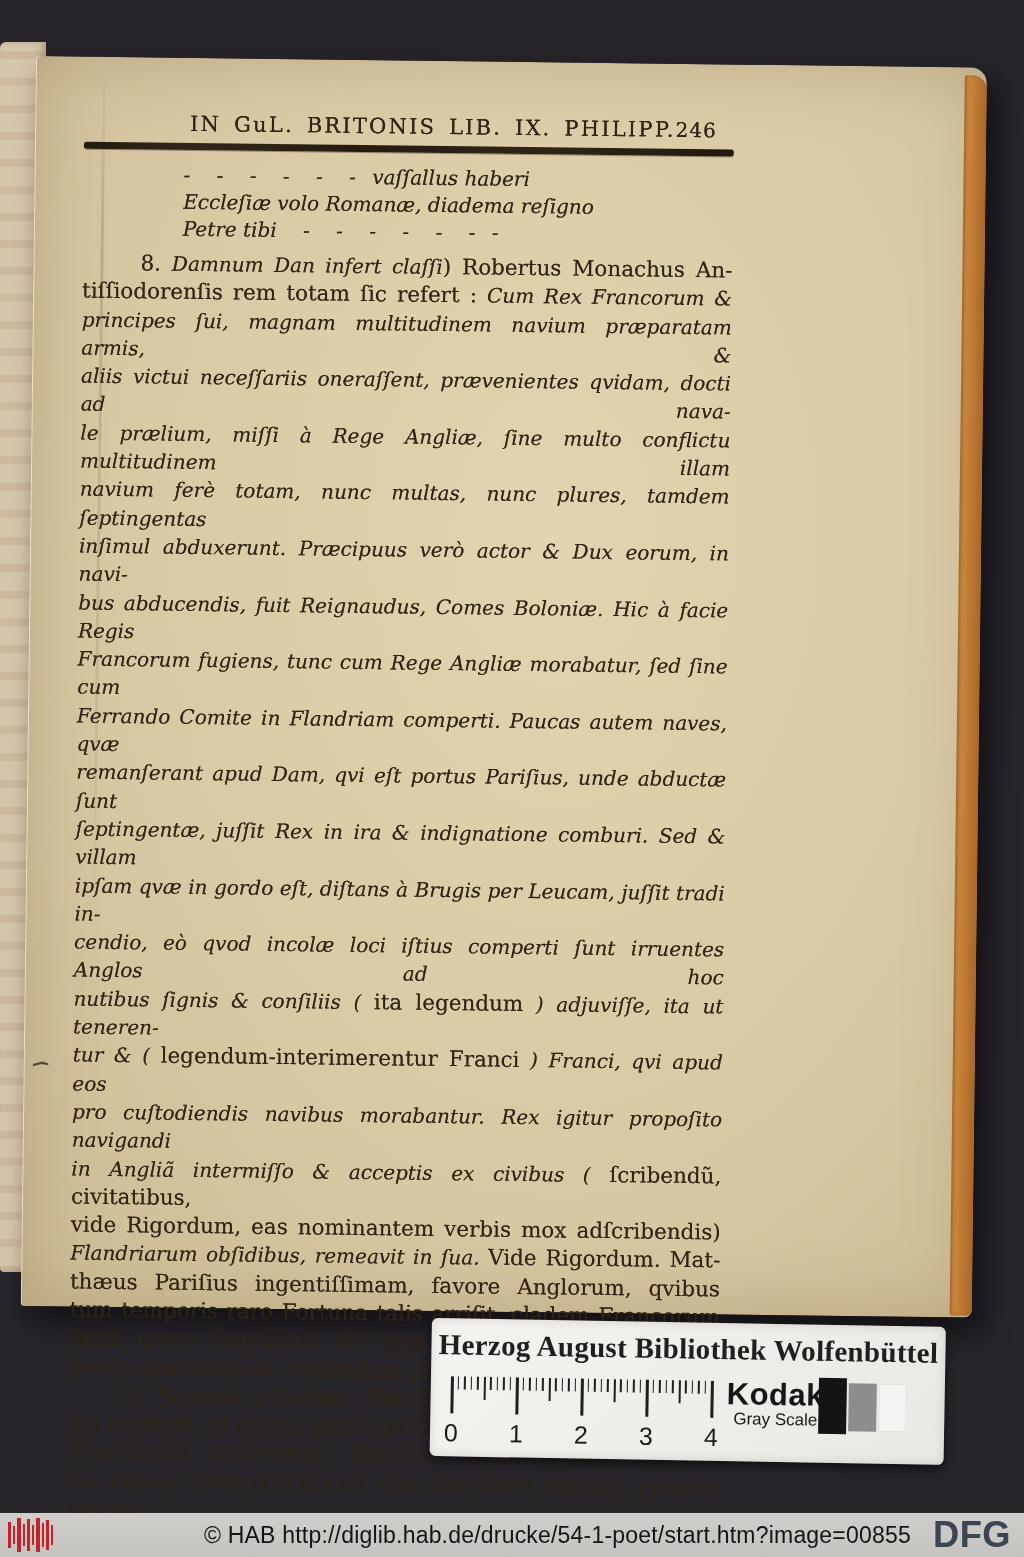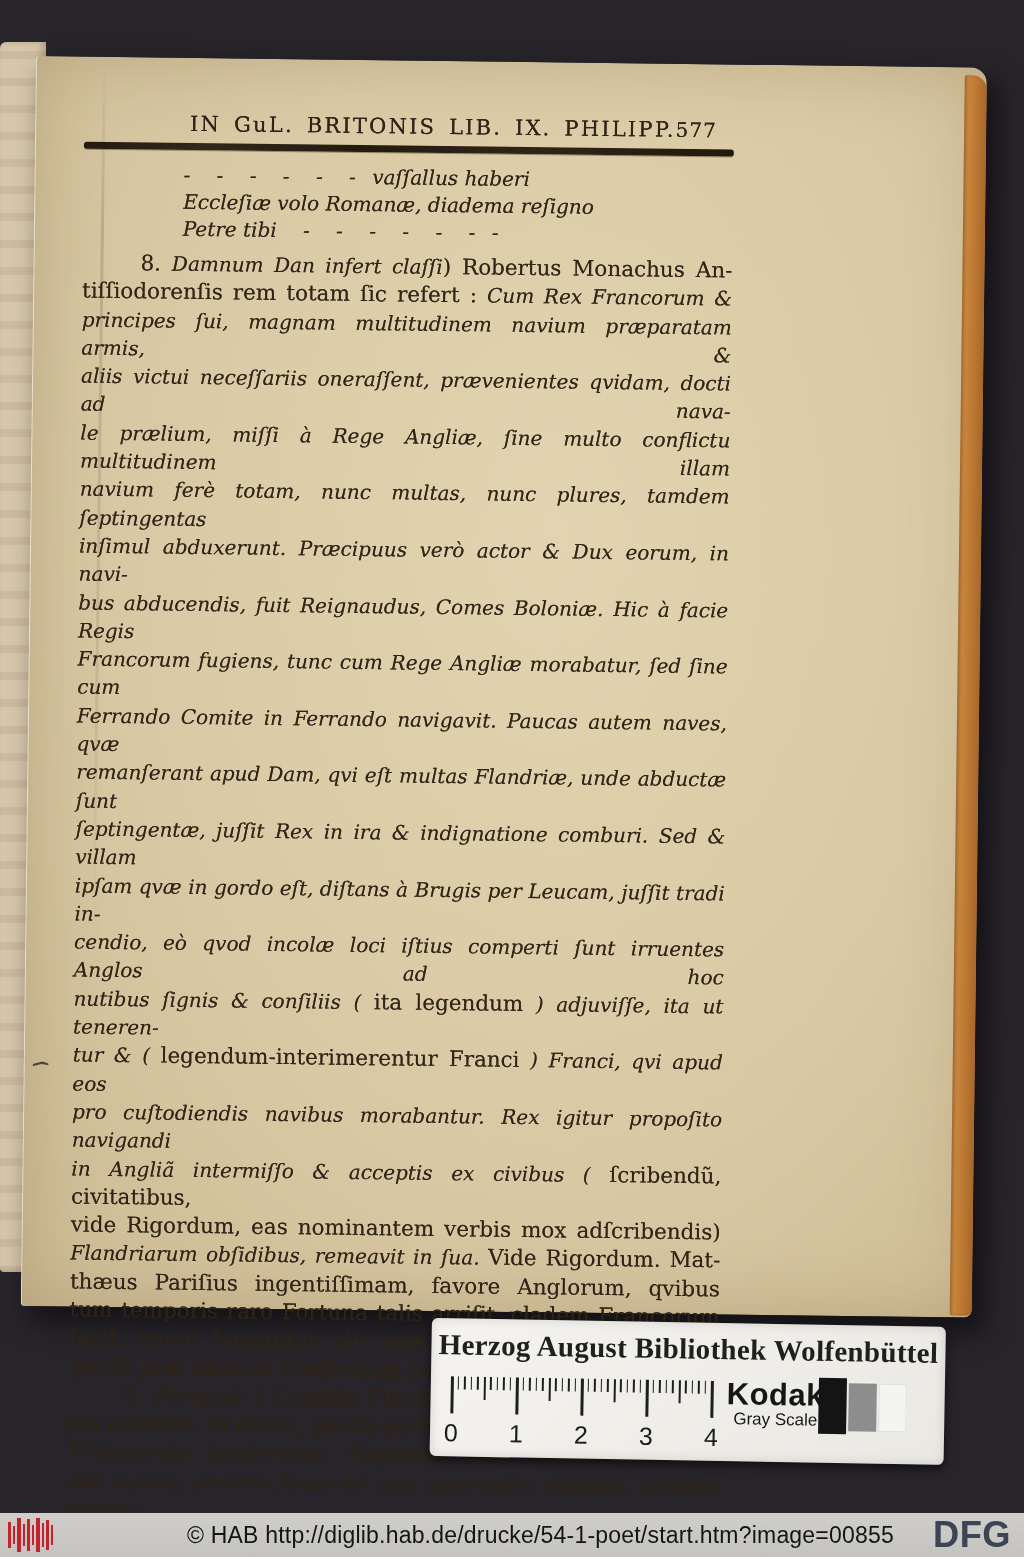--- a/index.html
+++ b/index.html
@@ -98,64 +98,64 @@
   .patch:nth-child(1){height:56px;margin-top:-5px;}
   .patch:nth-child(3){box-shadow:inset 0 0 0 1px rgba(0,0,0,0.08);}
   
   .footer-bar{
     position:absolute;left:0;top:1513px;width:1024px;height:44px;
     background:linear-gradient(to bottom,#cfcecb,#c4c3c0);
     font-family:"Liberation Sans", sans-serif;
   }
   .hab-logo{position:absolute;left:7px;top:3px;}
   .footer-copy{
-    position:absolute;left:187px;top:0;line-height:44px;
+    position:absolute;left:204px;top:0;line-height:44px;
     font-size:23px;color:#141414;letter-spacing:0.2px;white-space:nowrap;
   }
   .dfg-logo{
     position:absolute;left:933px;top:1px;line-height:42px;
     font-size:37px;font-weight:bold;color:#3c4554;letter-spacing:0.5px;
     transform:scaleX(0.98);transform-origin:left center;
   }
 </style>
 </head>
 <body>
 
 <div class="edge-strip"></div>
 
 <div class="page">
   <div class="gutter-line"></div>
   <div class="margin-mark"></div>
 
   <div class="text-block">
     <div class="head-row">
       <span class="head-title">IN GuL. BRITONIS LIB. IX. PHILIPP.</span>
-      <span class="head-pagenum">577</span>
+      <span class="head-pagenum">246</span>
     </div>
     <div class="rule"></div>
 
     <div class="verse">
         <div class="vline">-  -  -  -  -  -  vaſſallus haberi</div>
         <div class="vline">Eccleſiæ volo Romanæ, diadema reſigno</div>
         <div class="vline">Petre tibi  -  -  -  -  -  -  -</div>
       </div>
 
     <div class="body-text">
         <div class="para">
           <div class="tline" style="text-indent: 58px;"><span class="seg-r">8. </span><span class="seg-i">Damnum Dan infert claſſi</span><span class="seg-r">) Robertus Monachus An-</span></div>
           <div class="tline"><span class="seg-r">tiſſiodorenſis rem totam ſic refert : </span><span class="seg-i">Cum Rex Francorum &amp;</span></div>
           <div class="tline"><span class="seg-i">principes ſui, magnam multitudinem navium præparatam armis, &amp;</span></div>
           <div class="tline"><span class="seg-i">aliis victui neceſſariis oneraſſent, prævenientes qvidam, docti ad nava-</span></div>
           <div class="tline"><span class="seg-i">le prælium, miſſi à Rege Angliæ, ſine multo conflictu multitudinem illam</span></div>
           <div class="tline"><span class="seg-i">navium ferè totam, nunc multas, nunc plures, tamdem ſeptingentas</span></div>
           <div class="tline"><span class="seg-i">inſimul abduxerunt.  Præcipuus verò actor &amp; Dux eorum, in navi-</span></div>
           <div class="tline"><span class="seg-i">bus abducendis, fuit Reignaudus,  Comes Boloniæ.  Hic à facie Regis</span></div>
           <div class="tline"><span class="seg-i">Francorum fugiens, tunc cum Rege Angliæ morabatur, ſed ſine cum</span></div>
-          <div class="tline"><span class="seg-i">Ferrando Comite in Ferrando navigavit.  Paucas autem naves, qvæ</span></div>
-          <div class="tline"><span class="seg-i">remanſerant apud Dam, qvi eſt multas Flandriæ, unde abductæ ſunt</span></div>
+          <div class="tline"><span class="seg-i">Ferrando Comite in Flandriam comperti.  Paucas autem naves, qvæ</span></div>
+          <div class="tline"><span class="seg-i">remanſerant apud Dam, qvi eſt portus Pariſius, unde abductæ ſunt</span></div>
           <div class="tline"><span class="seg-i">ſeptingentæ, juſſit Rex in ira &amp; indignatione comburi.   Sed &amp; villam</span></div>
           <div class="tline"><span class="seg-i">ipſam qvæ in gordo eſt, diſtans à Brugis per Leucam, juſſit tradi in-</span></div>
           <div class="tline"><span class="seg-i">cendio, eò qvod incolæ loci iſtius comperti ſunt irruentes Anglos ad hoc</span></div>
           <div class="tline"><span class="seg-i">nutibus ſignis &amp; conſiliis ( </span><span class="seg-r">ita legendum</span><span class="seg-i"> ) adjuviſſe, ita ut teneren-</span></div>
           <div class="tline"><span class="seg-i">tur &amp; ( </span><span class="seg-r">legendum-interimerentur Franci</span><span class="seg-i"> ) Franci, qvi apud eos</span></div>
           <div class="tline"><span class="seg-i">pro cuſtodiendis navibus morabantur.  Rex igitur propoſito navigandi</span></div>
           <div class="tline"><span class="seg-i">in Angliã intermiſſo &amp; acceptis ex civibus ( </span><span class="seg-r">ſcribendũ, civitatibus,</span></div>
           <div class="tline"><span class="seg-r">vide Rigordum, eas nominantem verbis mox adſcribendis)</span></div>
           <div class="tline"><span class="seg-i">Flandriarum obſidibus, remeavit in ſua. </span><span class="seg-r">Vide Rigordum. Mat-</span></div>
           <div class="tline"><span class="seg-r">thæus Pariſius ingentiſſimam, favore Anglorum, qvibus</span></div>

